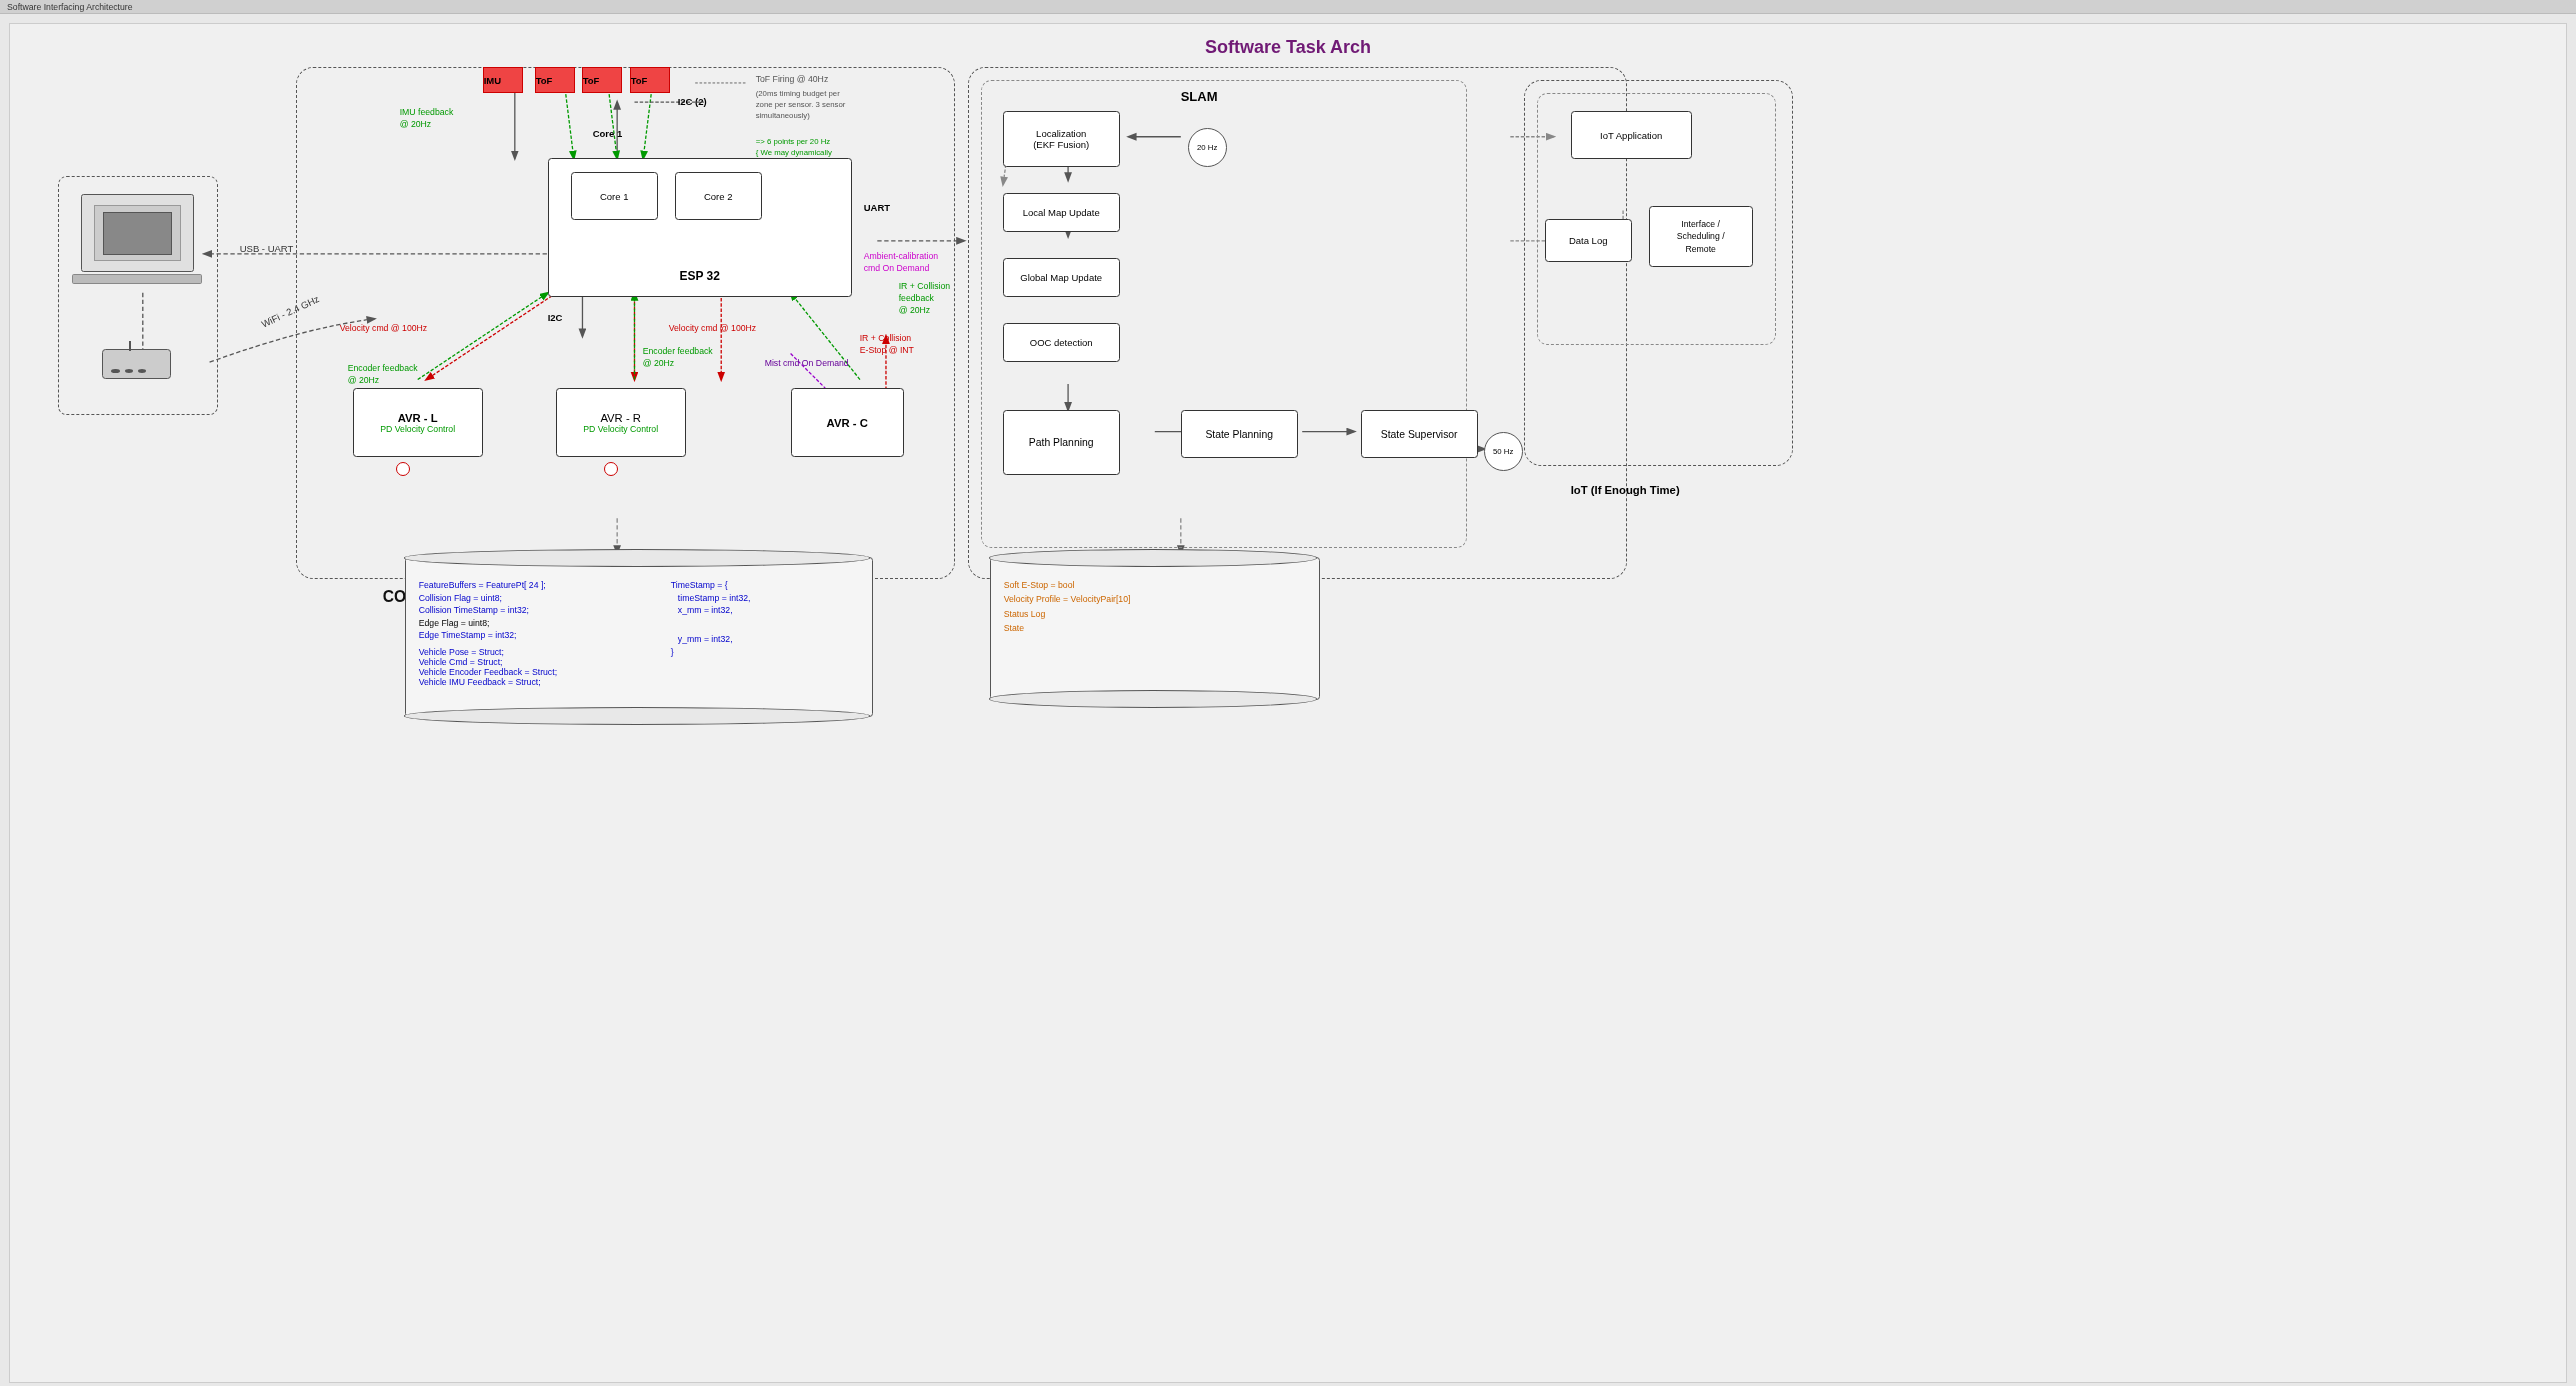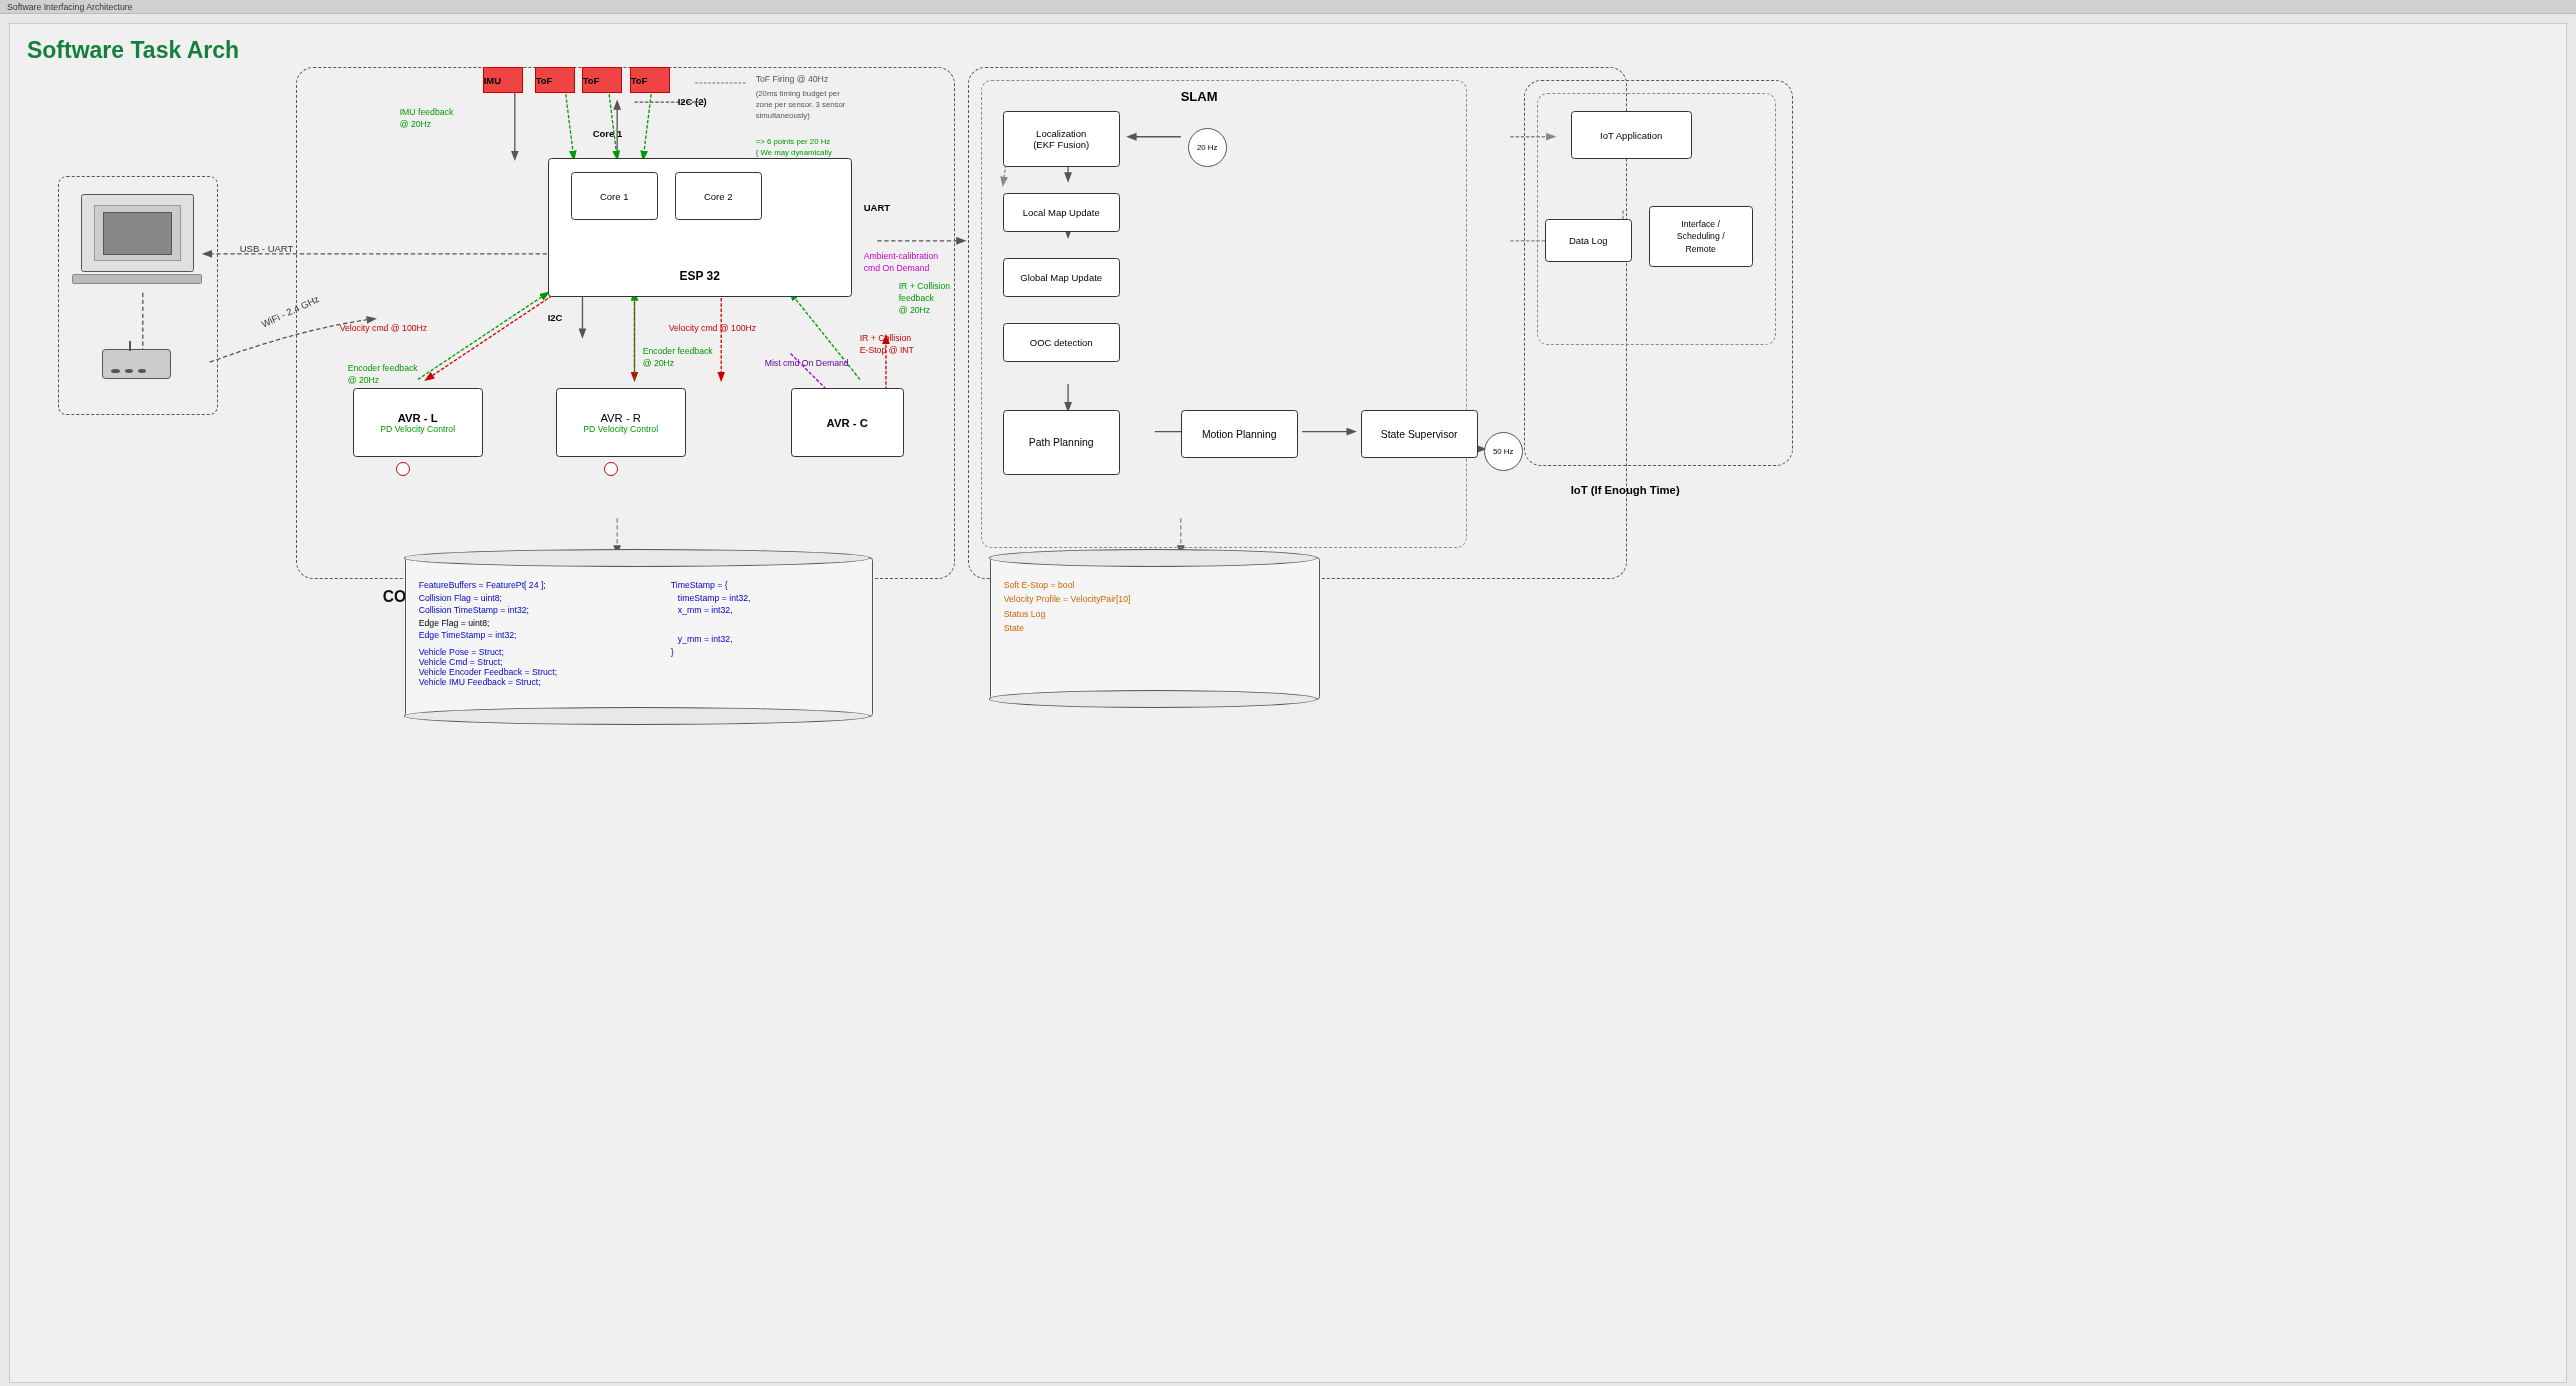--- a/index.html
+++ b/index.html
@@ -21,24 +21,25 @@
     }
     .main-canvas {
       background: #f0f0f0;
       margin: 8.7px;
       border: 0.9px solid #ccc;
       position: relative;
       width: calc(100% - 17.3px);
       height: calc(100% - 26px);
     }
     .title {
-      font-size: 23px;
+      font-size: 18px;
       font-weight: bold;
       padding: 13px 17.3px;
-      color: #15803d;
+      color: #701a75;
+      text-align: center;
     }
     
     .dashed-box {
       position: absolute;
       border: 1.7px dashed #555;
       border-radius: 17.3px;
     }
     
     .solid-box {
       position: absolute;
@@ -358,21 +359,21 @@
   <div class="solid-box" style="left:993px;top:234px;width:117px;height:39px;">
     <span style="font-size:9.5px;">Global Map Update</span>
   </div>
   <div class="solid-box" style="left:993px;top:299px;width:117px;height:39px;">
     <span style="font-size:9.5px;">OOC detection</span>
   </div>
   <div class="solid-box" style="left:993px;top:386px;width:117px;height:65px;">
     <span style="font-size:10.4px;font-weight:500;">Path Planning</span>
   </div>
   <div class="solid-box" style="left:1171px;top:386px;width:117px;height:48px;">
-    <span style="font-size:10.4px;font-weight:500;">Motion Planning</span>
+    <span style="font-size:10.4px;font-weight:500;">State Planning</span>
   </div>
   <div class="solid-box" style="left:1351px;top:386px;width:117px;height:48px;">
     <span style="font-size:10.4px;font-weight:500;">State Supervisor</span>
   </div>
 
   <div class="circle-small" style="left:1178px;top:104px;width:39px;height:39px;font-size:7.8px;border-radius:50%;border:1.3px solid #555;background:white;display:flex;align-items:center;justify-content:center;">
     <span style="font-size:7.8px;">20 Hz</span>
   </div>
 
   <div style="position:absolute;left:1474px;top:408px;width:39px;height:39px;border-radius:50%;border:1.3px solid #555;background:white;display:flex;align-items:center;justify-content:center;">

